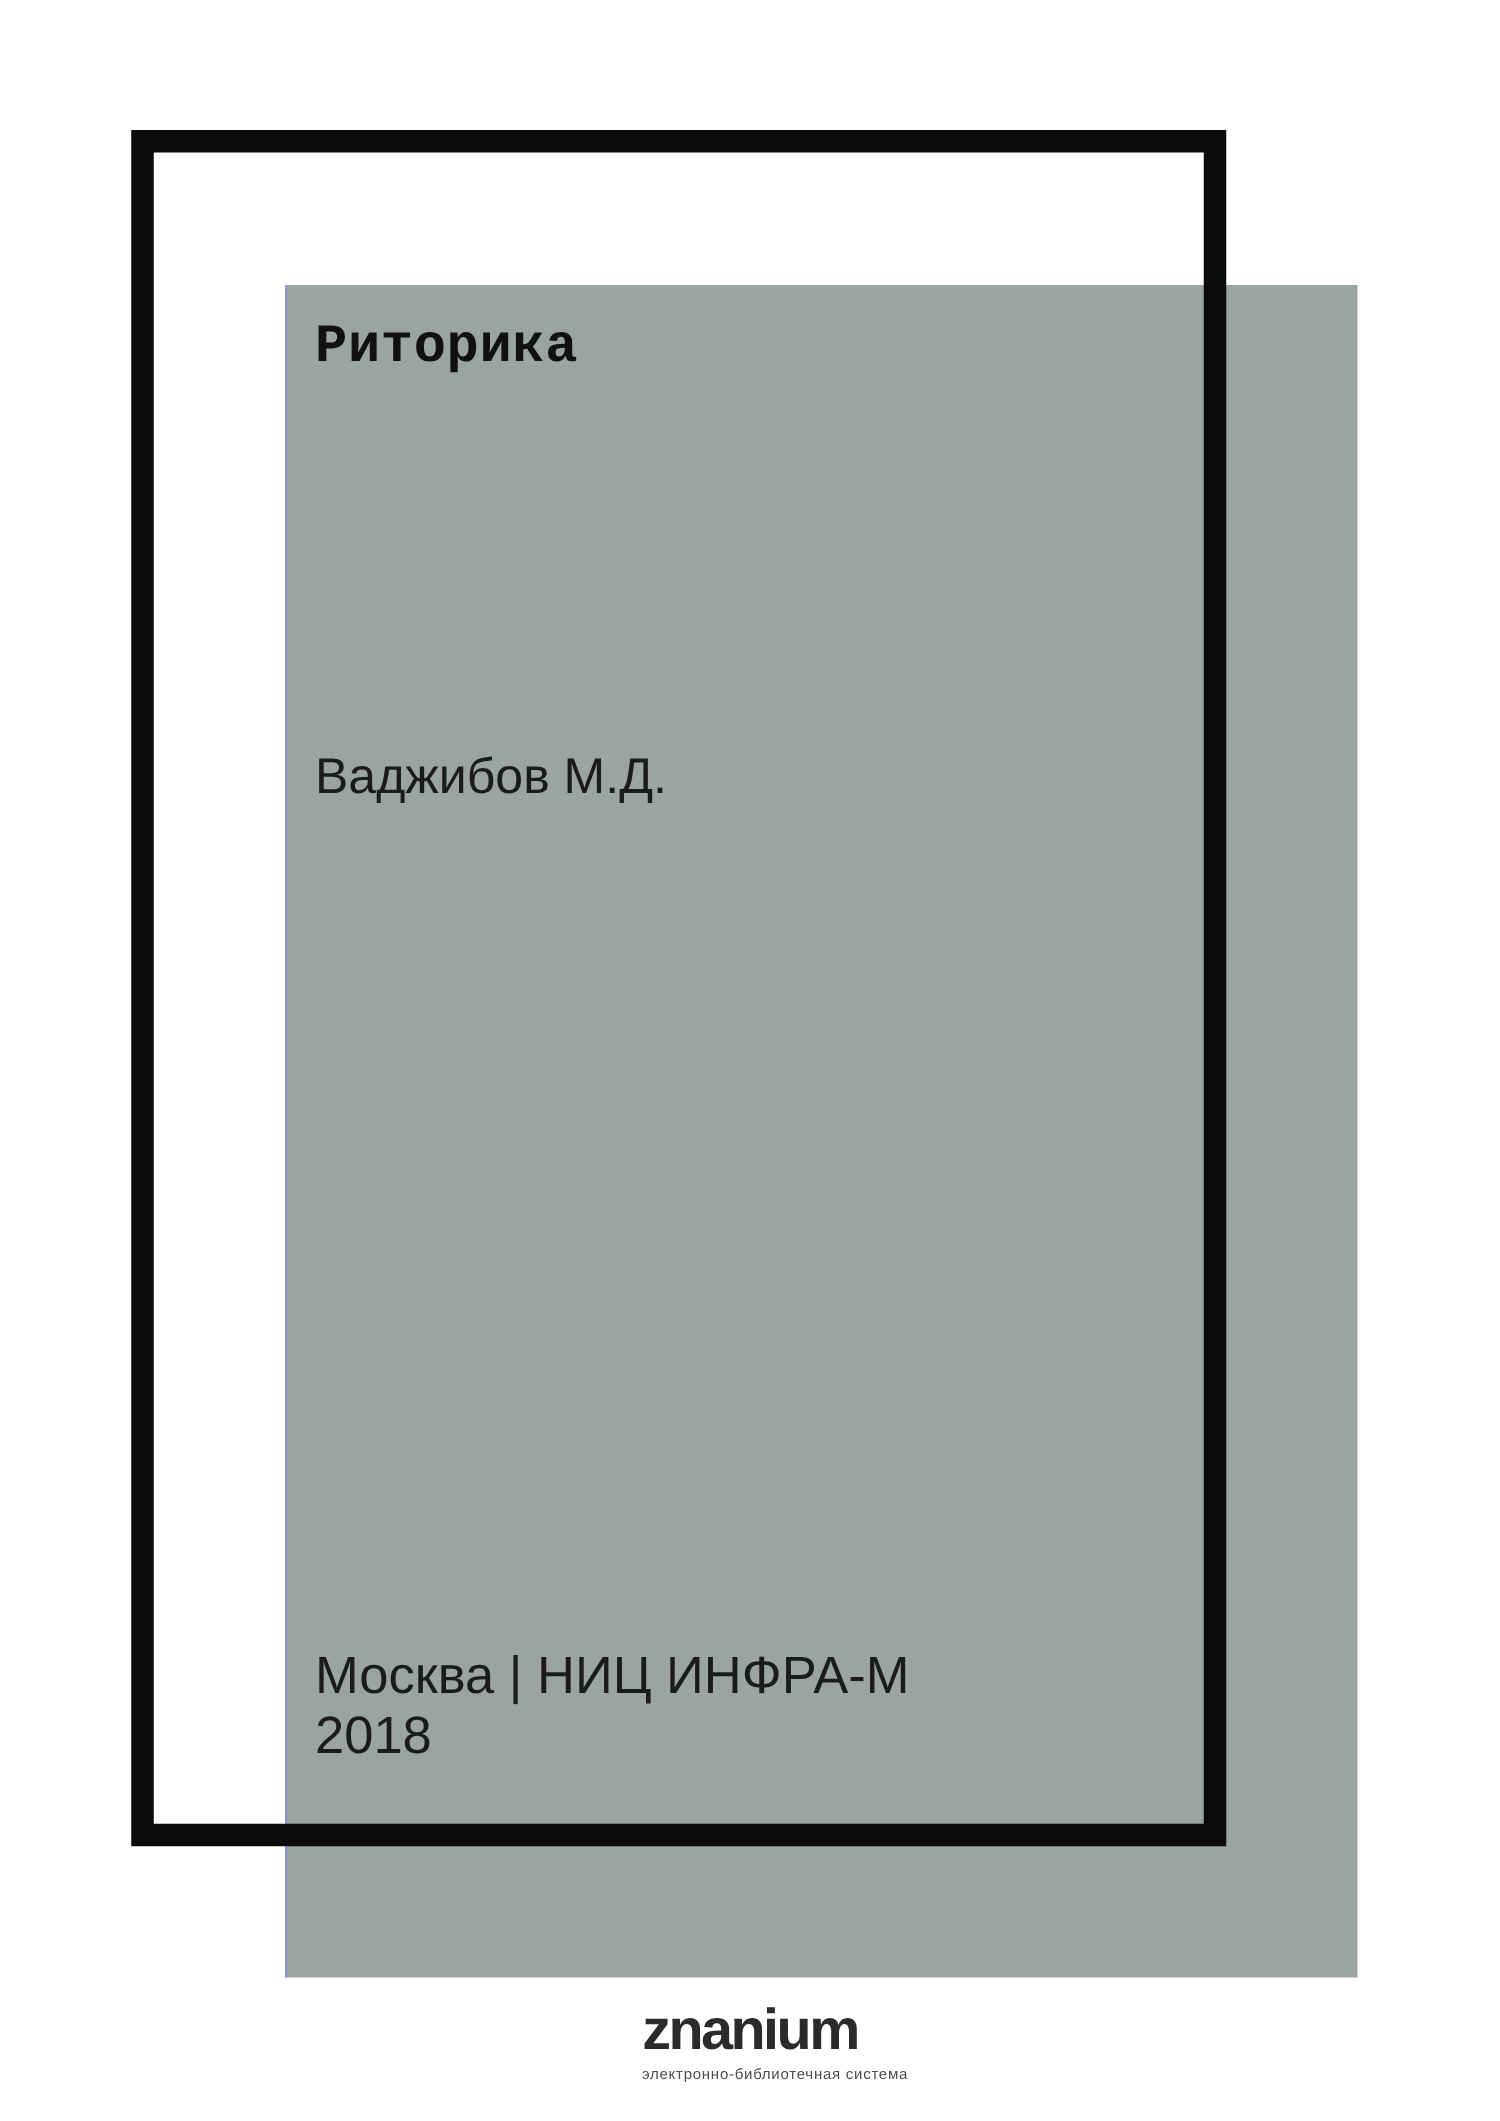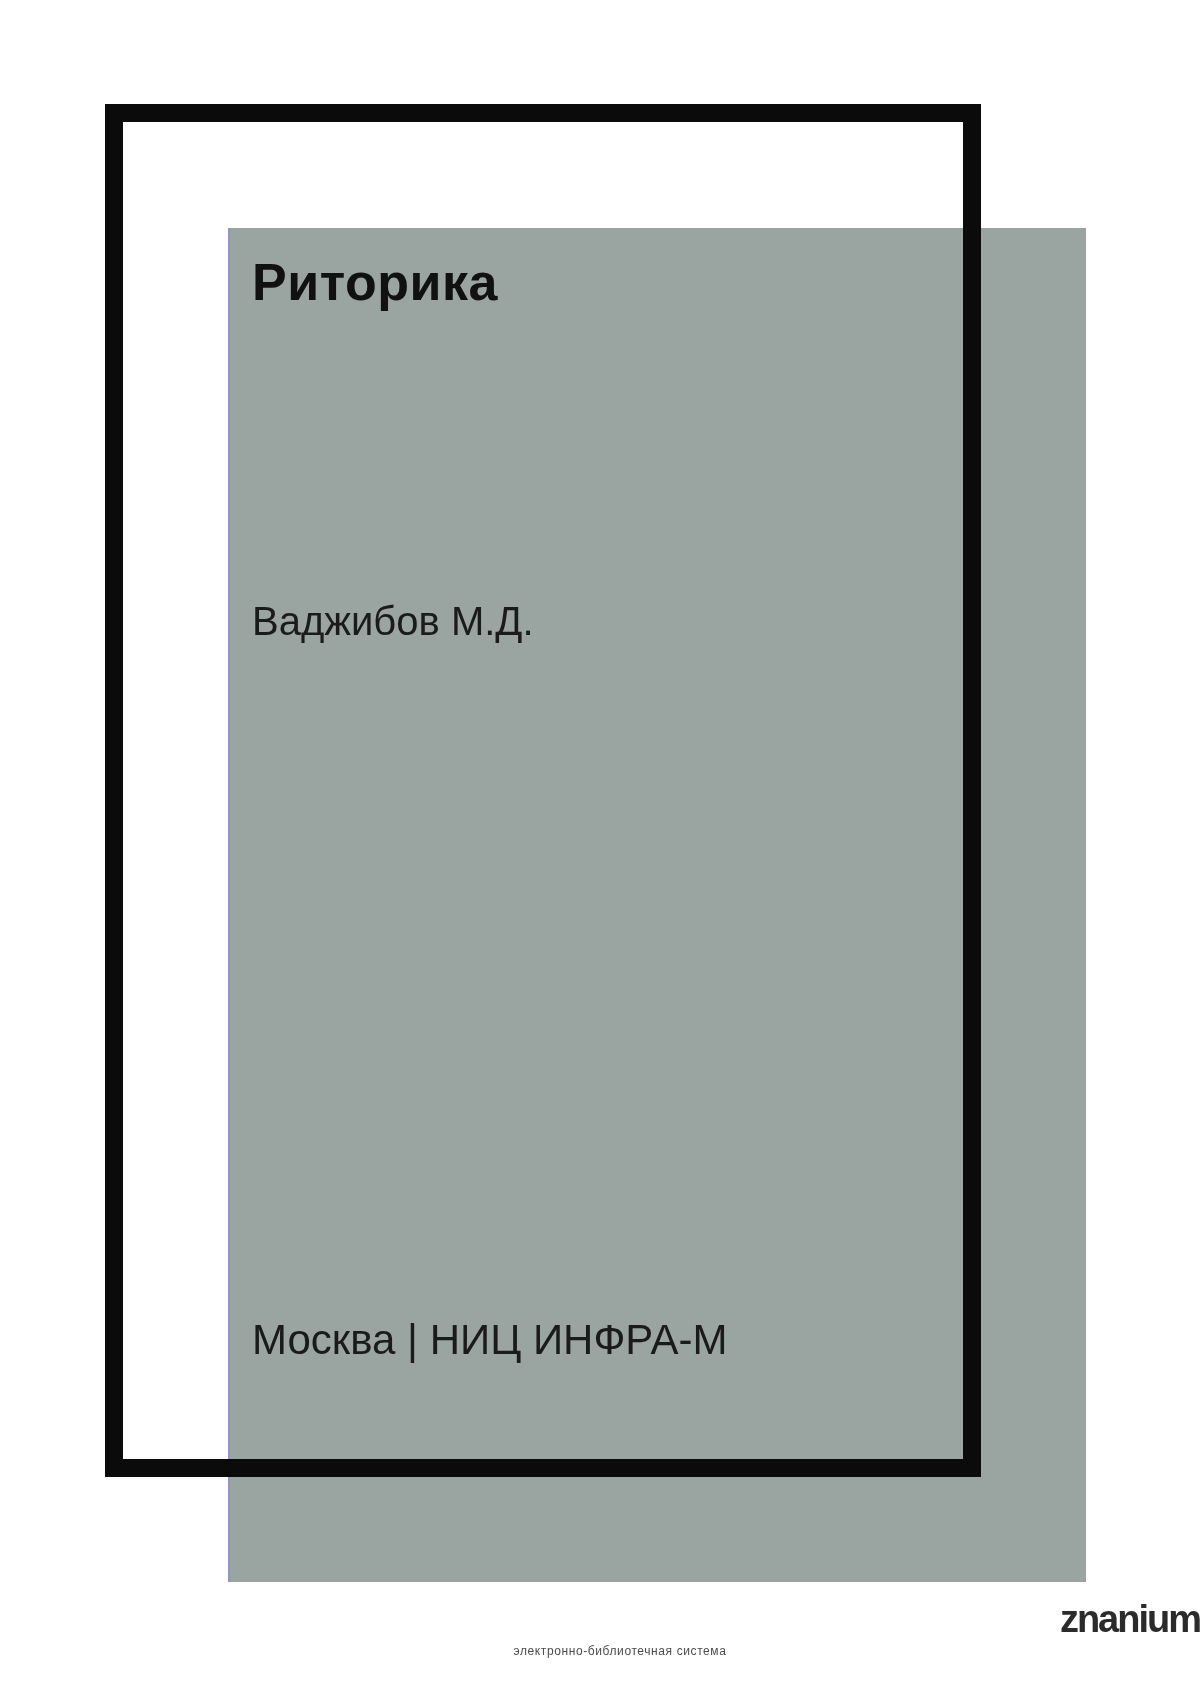--- a/index.html
+++ b/index.html
@@ -42,26 +42,27 @@
     box-sizing: border-box;
     background: transparent;
     z-index: 2;
     pointer-events: none;
   }
   .book-title {
     position: absolute;
     left: 22px;
     top: 28px;
     margin: 0;
-    font-size: 52px;
+    font-size: 43px;
     font-weight: bold;
     letter-spacing: 0.5px;
     line-height: 1;
     color: var(--title-text, #111111);
     white-space: nowrap;
+    font-family: Liberation Mono, monospace;
   }
   .book-author {
     position: absolute;
     left: 22px;
     top: 373px;
     font-size: 40px;
     font-weight: normal;
     line-height: 1;
     color: var(--body-text, #1b1b1b);
     white-space: nowrap;
@@ -79,26 +80,25 @@
   }
   .brand-footer {
     position: absolute;
     left: 0;
     top: 1600px;
     width: 1200px;
     text-align: center;
     z-index: 3;
   }
   .brand-logo {
-    font-size: 38px;
+    font-size: 46px;
     font-weight: bold;
     letter-spacing: -2px;
     line-height: 1;
     color: var(--logo-text, #2b2b2b);
-    text-align: right;
   }
   .brand-tagline {
     margin-top: 6px;
     font-size: 12px;
     letter-spacing: 0.6px;
     line-height: 1.2;
     color: var(--tagline-text, #4c4c4c);
     padding-left: 40px;
   }
 </style>
@@ -107,20 +107,21 @@
 
 <div class="page">
 
   <div class="gray-panel">
     <h1 class="book-title">Риторика</h1>
 
     <div class="book-author">Ваджибов М.Д.</div>
 
     <div class="imprint">
       <div>Москва | НИЦ ИНФРА-М</div>
+      <div>2018</div>
     </div>
   </div>
 
   <div class="black-frame"></div>
 
   <footer class="brand-footer">
     <div class="brand-logo">znanium</div>
     <div class="brand-tagline">электронно-библиотечная система</div>
   </footer>
 

